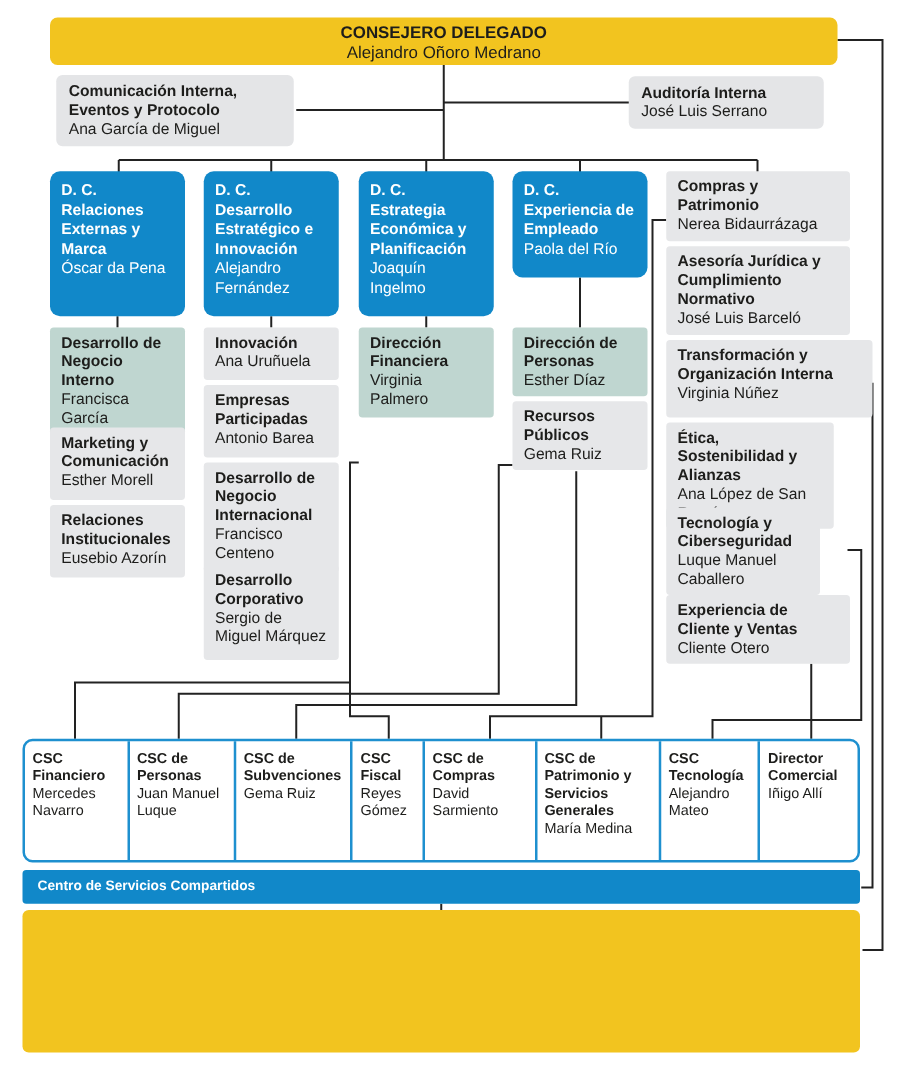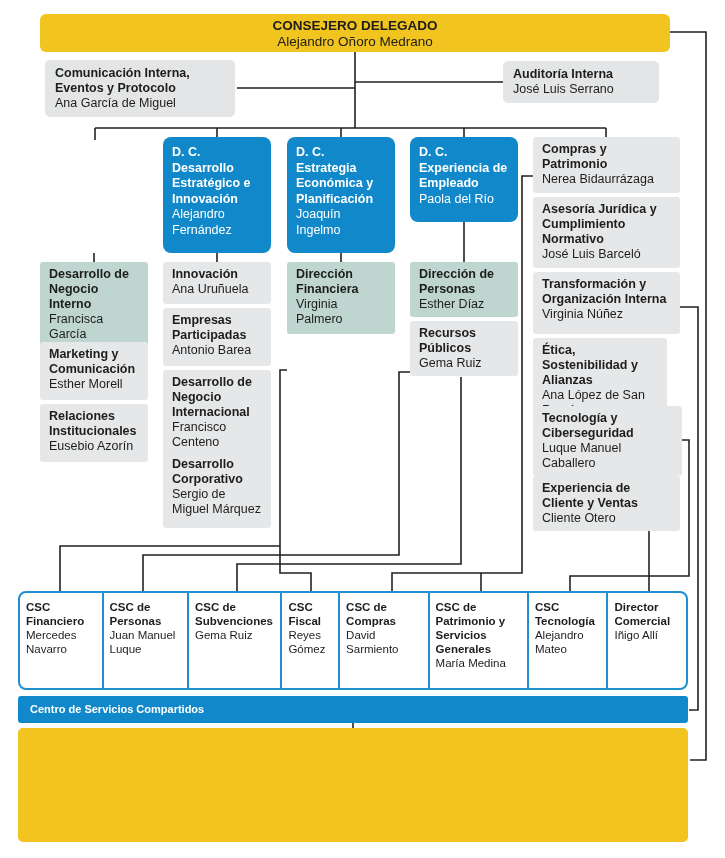--- a/index.html
+++ b/index.html
@@ -92,20 +92,24 @@
 
   <div class="box staff" style="left:45px;top:60px;width:190px;min-height:56px;">
     <span class="t">Comunicación Interna, Eventos y Protocolo</span>
     <span class="n">Ana García de Miguel</span>
   </div>
   <div class="box staff" style="left:503px;top:61px;width:156px;min-height:42px;">
     <span class="t">Auditoría Interna</span>
     <span class="n">José Luis Serrano</span>
   </div>
 
+  <div class="box dc" style="left:40px;top:137px;width:108px;min-height:116px;">
+    <span class="t">D. C. Relaciones Externas y Marca</span>
+    <span class="n">Óscar da Pena</span>
+  </div>
   <div class="box dc" style="left:163px;top:137px;width:108px;min-height:116px;">
     <span class="t">D. C. Desarrollo Estratégico e Innovación</span>
     <span class="n">Alejandro Fernández</span>
   </div>
   <div class="box dc" style="left:287px;top:137px;width:108px;min-height:116px;">
     <span class="t">D. C. Estrategia Económica y Planificación</span>
     <span class="n">Joaquín Ingelmo</span>
   </div>
   <div class="box dc" style="left:410px;top:137px;width:108px;min-height:85px;">
     <span class="t">D. C. Experiencia de Empleado</span>
@@ -157,29 +161,29 @@
   </div>
 
   <div class="box sub" style="left:533px;top:137px;width:147px;min-height:56px;">
     <span class="t">Compras y Patrimonio</span>
     <span class="n">Nerea Bidaurrázaga</span>
   </div>
   <div class="box sub" style="left:533px;top:197px;width:147px;min-height:71px;">
     <span class="t">Asesoría Jurídica y Cumplimiento Normativo</span>
     <span class="n">José Luis Barceló</span>
   </div>
-  <div class="box sub" style="left:533px;top:272px;width:147px;min-height:62px;">
+  <div class="box sub" style="left:533px;top:272px;width:165px;min-height:62px;">
     <span class="t">Transformación y Organización Interna</span>
     <span class="n">Virginia Núñez</span>
   </div>
   <div class="box sub" style="left:533px;top:338px;width:134px;min-height:64px;">
     <span class="t">Ética, Sostenibilidad y Alianzas</span>
     <span class="n">Ana López de San Román</span>
   </div>
-  <div class="box sub" style="left:533px;top:406px;width:149px;min-height:66px;">
+  <div class="box sub" style="left:533px;top:406px;width:123px;min-height:66px;">
     <span class="t">Tecnología y Ciberseguridad</span>
     <span class="n">Luque Manuel Caballero</span>
   </div>
   <div class="box sub" style="left:533px;top:476px;width:147px;min-height:55px;">
     <span class="t">Experiencia de Cliente y Ventas</span>
     <span class="n">Cliente Otero</span>
   </div>
 
   <div class="csc-row" style="left:18px;top:591px;width:670px;height:99px;">
     <div class="csc-cell" style="width:84px;">

